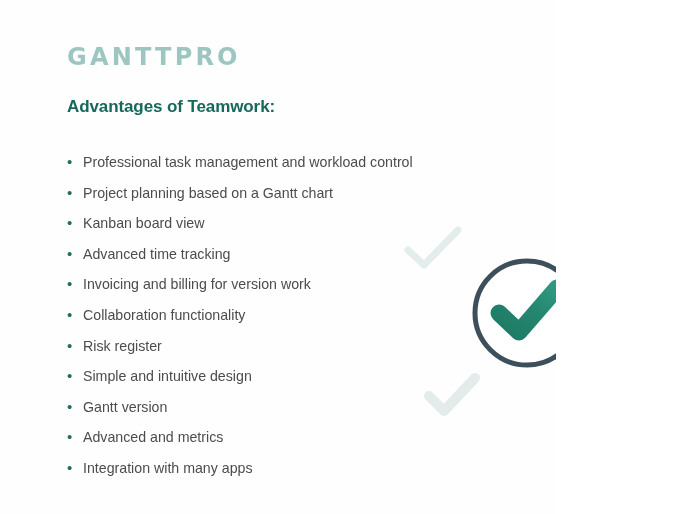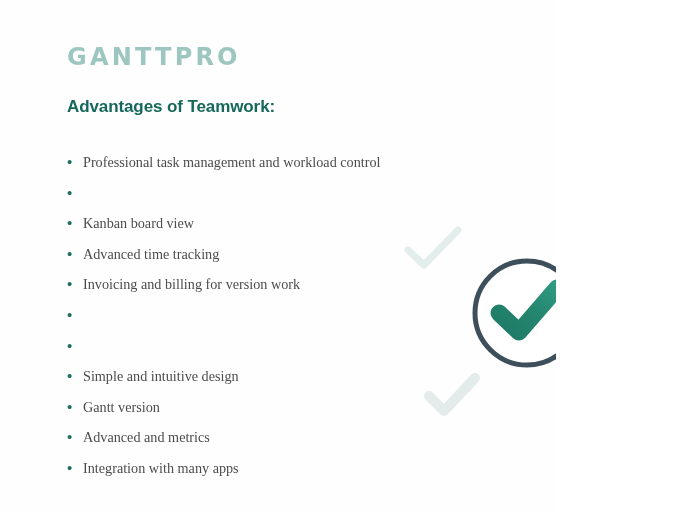--- a/index.html
+++ b/index.html
@@ -116,21 +116,20 @@
     flex: 0 0 auto;
     width: 16px;
     font-size: 15px;
     color: #1d7060;
     line-height: 30.6px;
     text-align: left;
   }
   .adv-label {
     flex: 0 1 auto;
     line-height: 30.6px;
-    font-family: Liberation Serif, serif;
   }
 
   
   .bubble-graphic {
     position: absolute;
     left: 455px;
     top: 243px;
     width: 148px;
     height: 146px;
   }
@@ -184,38 +183,41 @@
 
   <div class="heading">Advantages of Teamwork:</div>
 
   <ul class="adv-list">
       <li class="adv-item">
         <span class="adv-bullet">•</span>
         <span class="adv-label">Professional task management and workload control</span>
       </li>
       <li class="adv-item">
         <span class="adv-bullet">•</span>
+        <span class="adv-label">Project planning based on a Gantt chart</span>
       </li>
       <li class="adv-item">
         <span class="adv-bullet">•</span>
         <span class="adv-label">Kanban board view</span>
       </li>
       <li class="adv-item">
         <span class="adv-bullet">•</span>
         <span class="adv-label">Advanced time tracking</span>
       </li>
       <li class="adv-item">
         <span class="adv-bullet">•</span>
         <span class="adv-label">Invoicing and billing for version work</span>
       </li>
       <li class="adv-item">
         <span class="adv-bullet">•</span>
-      </li>
-      <li class="adv-item">
-        <span class="adv-bullet">•</span>
+        <span class="adv-label">Collaboration functionality</span>
+      </li>
+      <li class="adv-item">
+        <span class="adv-bullet">•</span>
+        <span class="adv-label">Risk register</span>
       </li>
       <li class="adv-item">
         <span class="adv-bullet">•</span>
         <span class="adv-label">Simple and intuitive design</span>
       </li>
       <li class="adv-item">
         <span class="adv-bullet">•</span>
         <span class="adv-label">Gantt version</span>
       </li>
       <li class="adv-item">

